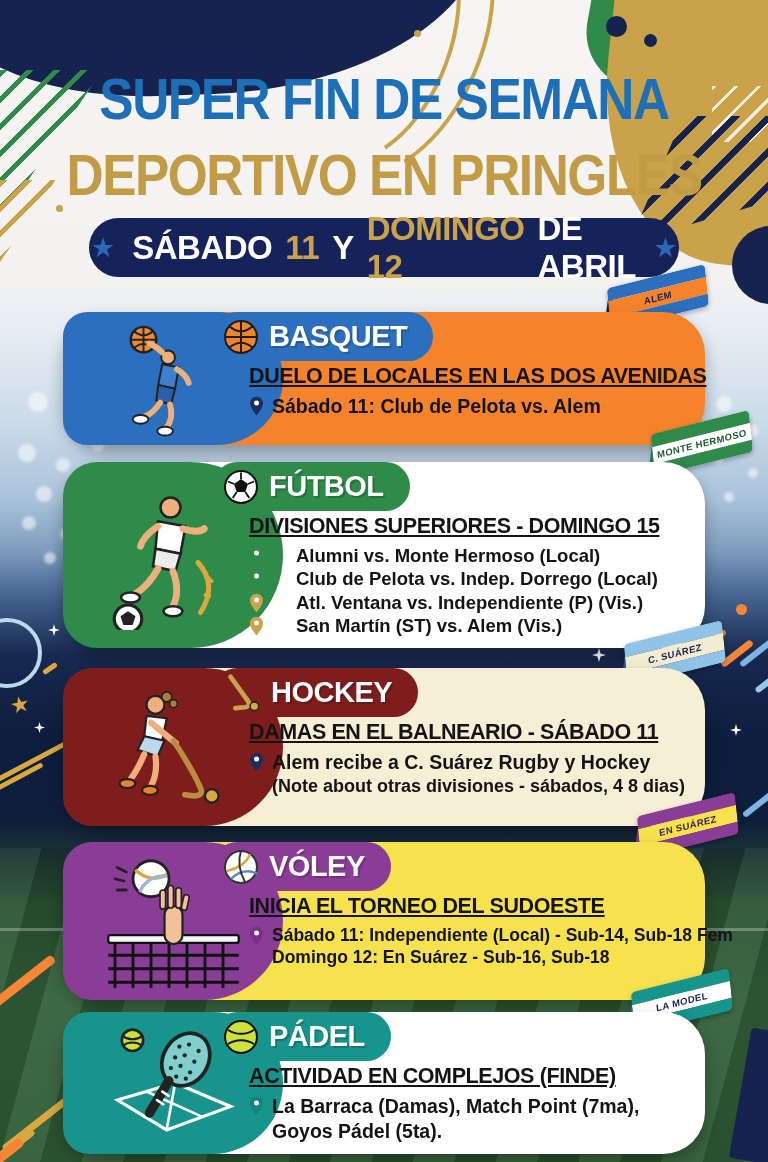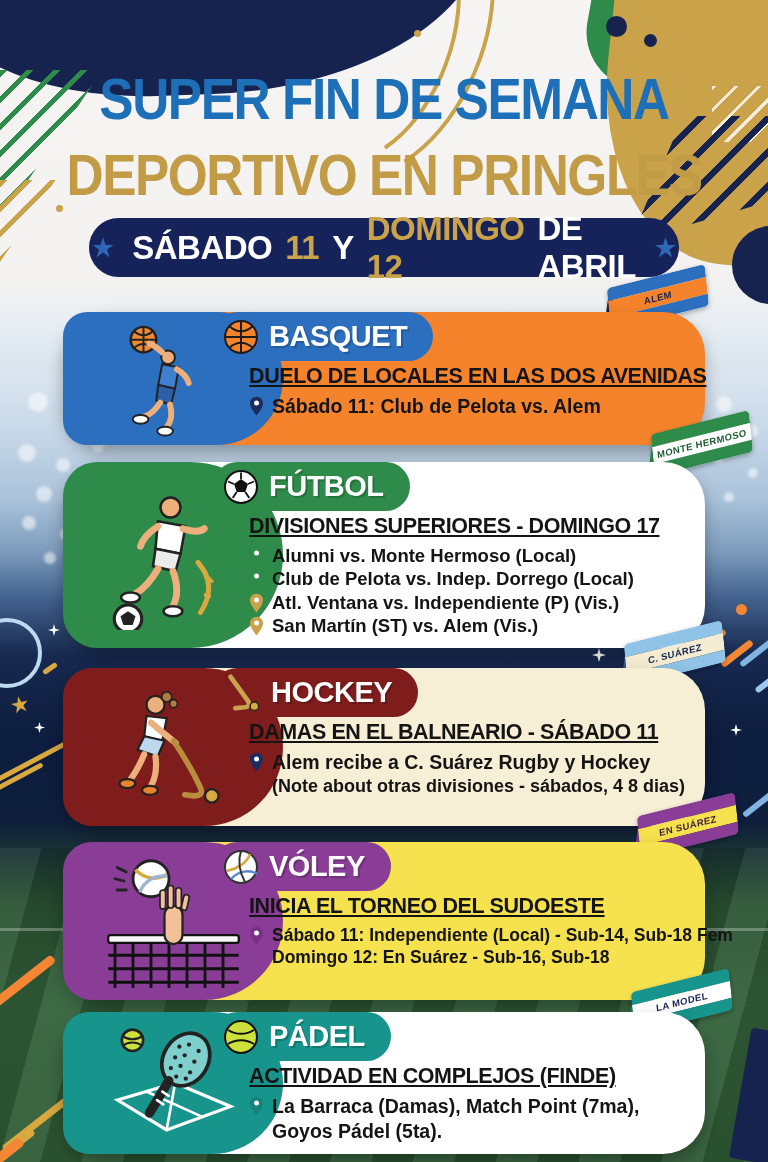--- a/index.html
+++ b/index.html
@@ -70,21 +70,21 @@
   .line{display:flex;align-items:flex-start;font-size:19.5px;line-height:1.26;white-space:nowrap;}
   .line .b{font-weight:800;}
   .line .r{font-weight:700;}
   .line.nopin{padding-left:23px;}
   .pin{width:15px;height:20px;flex:none;margin:2px 8px 0 0;}
   
   .basquet .card-body{background:#f5832b;}
   .basquet .card-blob,.basquet .card-pill{background:#2b6fbe;}
   .futbol .card-body{background:#ffffff;}
   .futbol .card-blob,.futbol .card-pill{background:#2e8b4a;}
-  .futbol .line{font-size:18.5px;}
+  .futbol .line{font-size:18.5px;gap:24px;}
   .hockey .card-body{background:#f7eed6;}
   .hockey .card-blob,.hockey .card-pill{background:#7f1d1d;}
   .hockey .note{font-size:18px;}
   .voley .card-body{background:#f6e14e;}
   .voley .card-blob,.voley .card-pill{background:#8a3d96;}
   .voley .line{font-size:17.5px;}
   .padel .card-body{background:#ffffff;}
   .padel .card-blob,.padel .card-pill{background:#17948c;}
   .pin-navy{color:#1b2d5e;} .pin-green{color:#2e8b4a;} .pin-gold{color:#c9a24a;}
   .pin-purple{color:#7c2f8a;} .pin-teal{color:#12847c;}
@@ -254,21 +254,21 @@
   </div>
   <div class="card-pill">
     <svg width="36" height="36" viewBox="0 0 36 36">
       <circle cx="18" cy="18" r="16" fill="#fff" stroke="#111" stroke-width="2"></circle>
       <path d="M18 10l7 5-2.7 8h-8.6L11 15z" fill="#111"></path>
       <path d="M18 10V3.5M25 15l6-2.5M22.3 23l4 6M13.7 23l-4 6M11 15l-6-2.5" stroke="#111" stroke-width="1.8"></path>
     </svg>
     <span class="lbl">FÚTBOL</span>
   </div>
   <div class="card-content">
-    <div class="card-title">DIVISIONES SUPERIORES - DOMINGO 17</div>
+    <div class="card-title">DIVISIONES SUPERIORES - DOMINGO 15</div>
     <div class="line">
       <svg class="pin pin-green" viewBox="0 0 24 32">
           <path d="M12 1C6.2 1 1.6 5.7 1.6 11.5 1.6 19 12 31 12 31s10.4-12 10.4-19.5C22.4 5.7 17.8 1 12 1z" fill="currentColor"></path>
           <circle cx="12" cy="11.3" r="4" fill="#fff"></circle>
         </svg>
       <span><span class="b">Alumni vs. Monte Hermoso</span><span class="r"> (Local)</span></span>
     </div>
     <div class="line">
       <svg class="pin pin-green" viewBox="0 0 24 32">
           <path d="M12 1C6.2 1 1.6 5.7 1.6 11.5 1.6 19 12 31 12 31s10.4-12 10.4-19.5C22.4 5.7 17.8 1 12 1z" fill="currentColor"></path>

